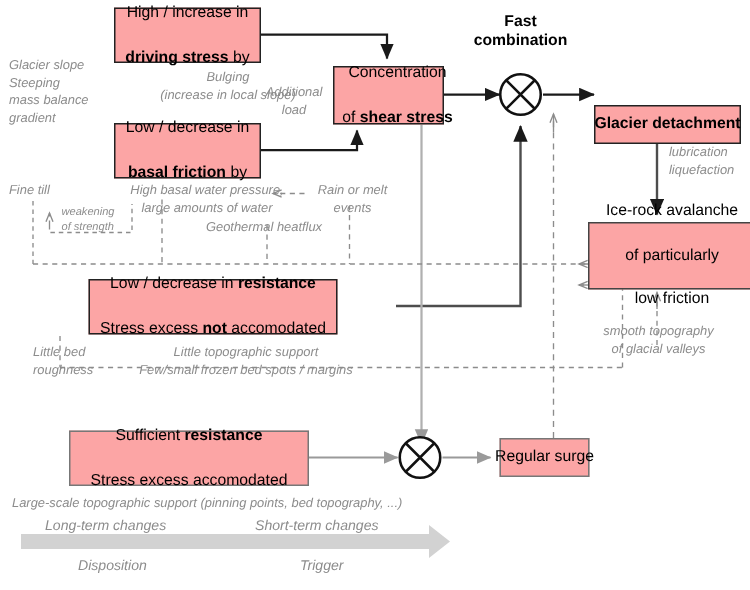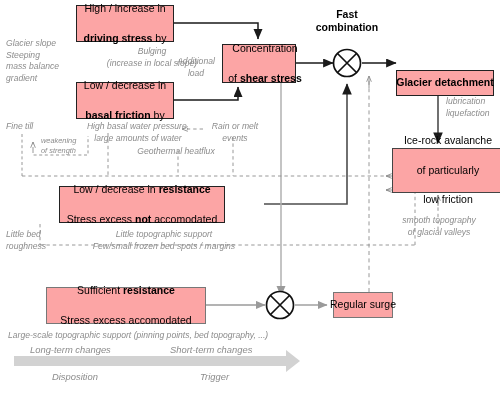--- a/index.html
+++ b/index.html
@@ -224,21 +224,21 @@
 
   <div class="note" style="left:118px;top:146px;width:116px;">
     <div>Geothermal heatflux</div>
   </div>
 
   <div class="note" style="left:204px;top:121px;width:62px;">
     <div>Rain or melt</div>
     <div>events</div>
   </div>
 
-  <div class="note left" style="left:6px;top:229px;">
+  <div class="note left" style="left:22px;top:229px;">
     <div>Little bed</div>
     <div>roughness</div>
   </div>
 
   <div class="note" style="left:84px;top:229px;width:160px;">
     <div>Little topographic support</div>
     <div>Few/small frozen bed spots / margins</div>
   </div>
 
   <div class="note left" style="left:446px;top:96px;">

